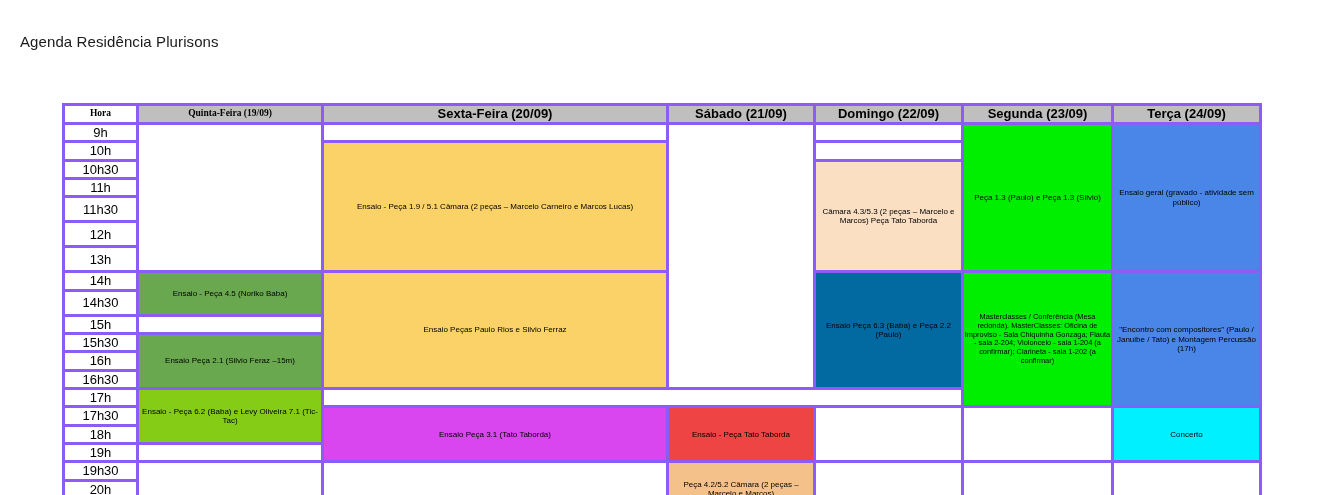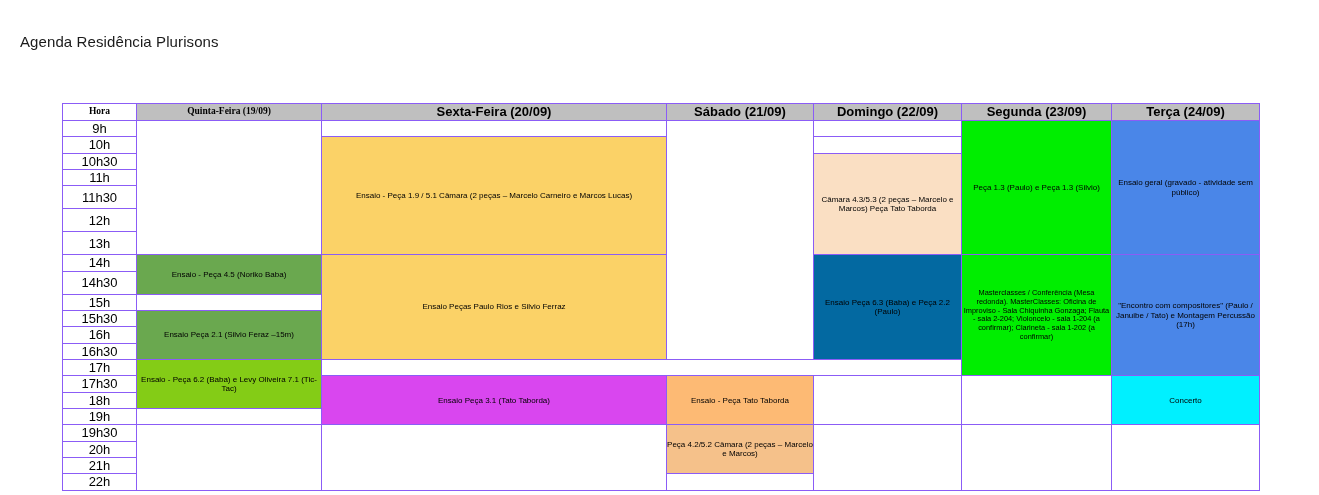--- a/index.html
+++ b/index.html
@@ -27,21 +27,21 @@
     position: absolute;
     left: 62px;
     top: 103px;
   }
   table.schedule {
     border-collapse: collapse;
     table-layout: fixed;
     font-size: 8px;
   }
   table.schedule td, table.schedule th {
-    border: 1px solid #8b5cf6;
+    border: 3px solid #8b5cf6;
     padding: 0;
     margin: 0;
     vertical-align: middle;
     text-align: center;
     line-height: 1.18;
   }
   
   th.hdr {
     height: 16px;
     background: #bfbfbf;
@@ -186,21 +186,21 @@
     </tr>
 
     <tr>
       <td class="hour" style="height:12px">17h</td>
       <td class="ev" rowspan="3" style="background:#84cc16">Ensaio - Peça 6.2 (Baba) e Levy Oliveira 7.1 (Tic-Tac)</td>
     </tr>
 
     <tr>
       <td class="hour" style="height:12px">17h30</td>
       <td class="ev" rowspan="3" style="background:#d946ef">Ensaio Peça 3.1 (Tato Taborda)</td>
-      <td class="ev" rowspan="3" style="background:#fdba74">Ensaio - Peça Tato Taborda</td>
+      <td class="ev" rowspan="3" style="background:#ef4444">Ensaio - Peça Tato Taborda</td>
       <td class="empty" rowspan="3"></td>
       <td class="empty" rowspan="3"></td>
       <td class="ev" rowspan="3" style="background:#00f0ff">Concerto</td>
     </tr>
 
     <tr>
       <td class="hour" style="height:12px">18h</td>
     </tr>
 
     <tr>

